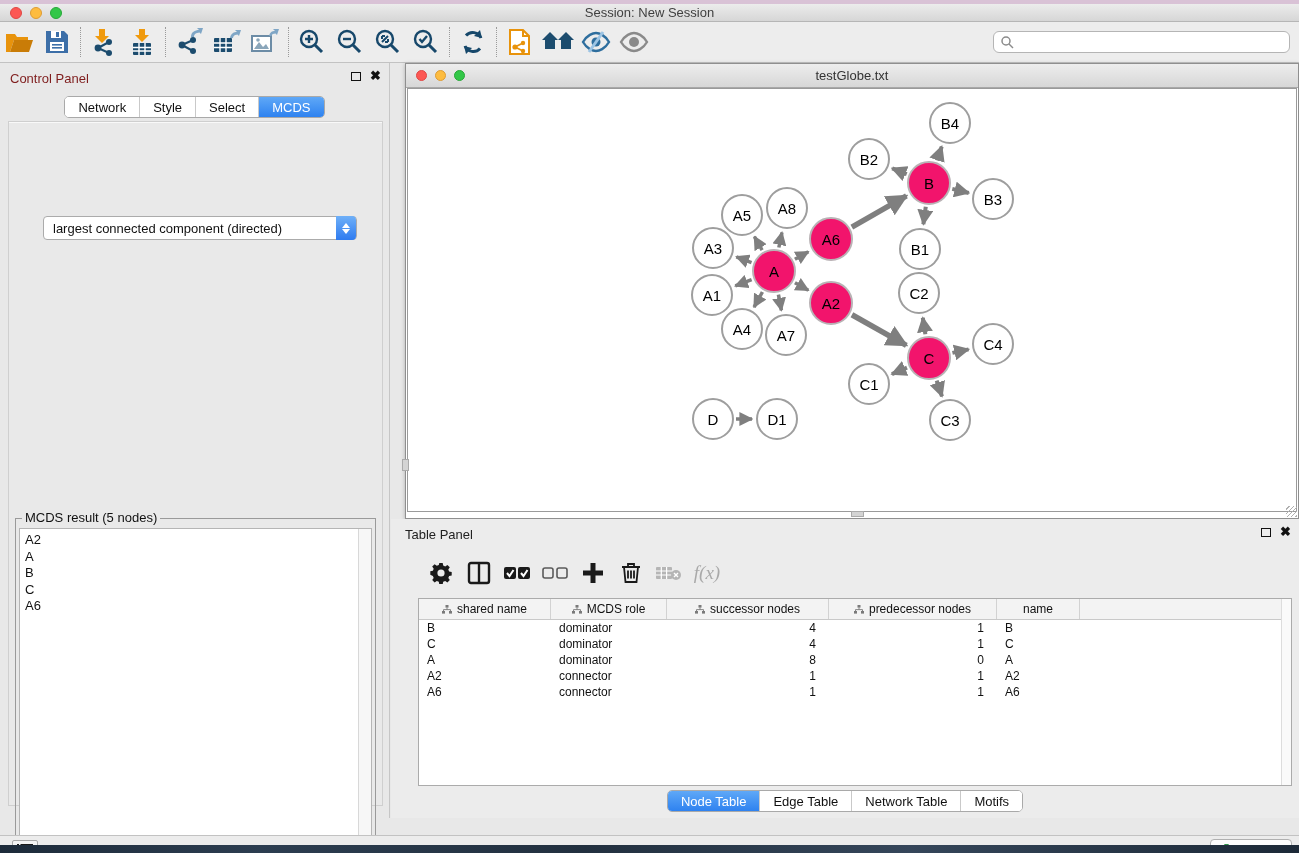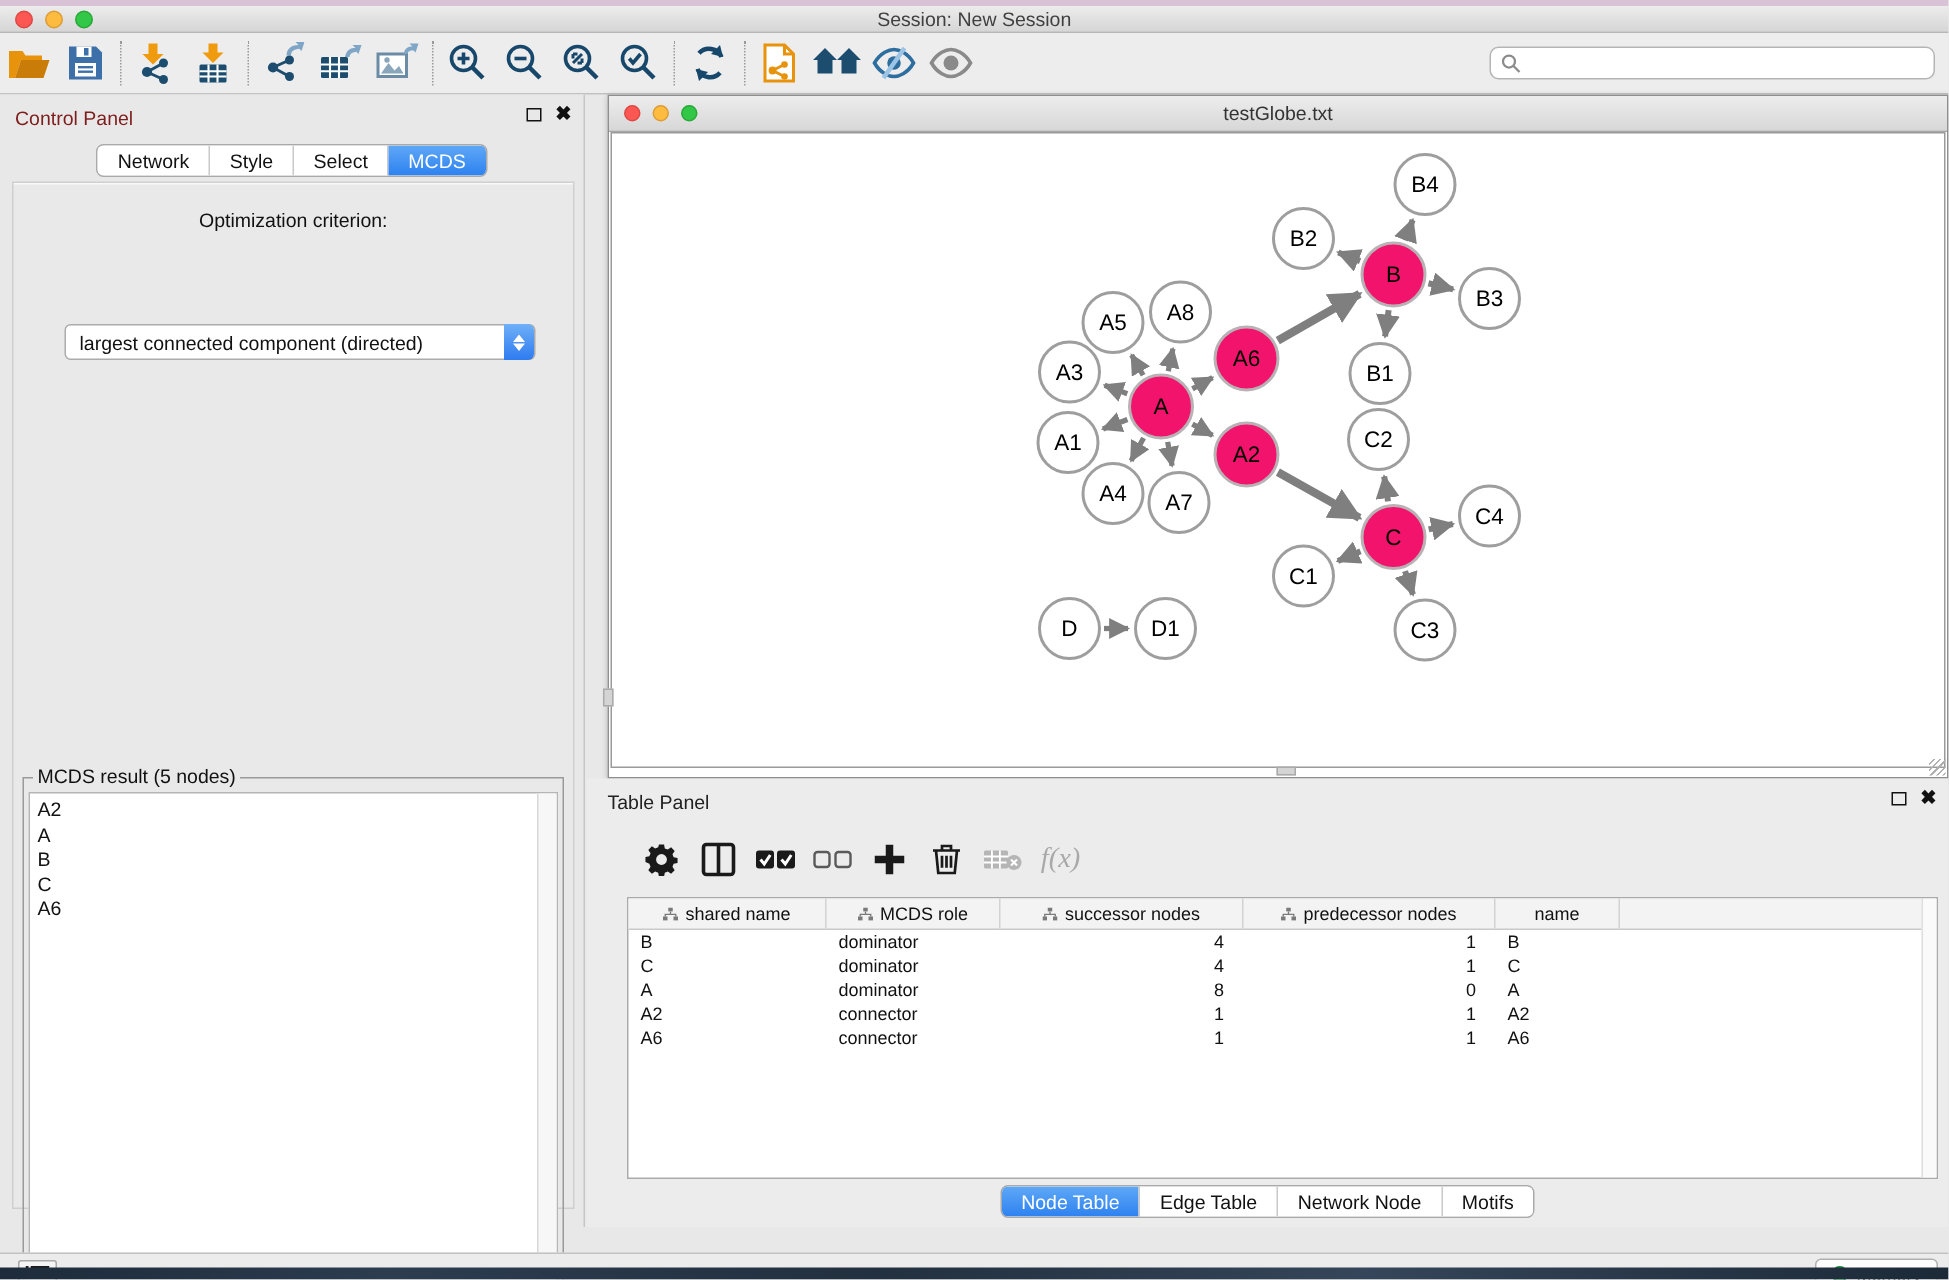--- a/index.html
+++ b/index.html
@@ -282,21 +282,20 @@
     </div>
     <div class="ctl-tabs-wrap">
       <div class="seg" id="ctl-tabs">
           <div class="tab">Network</div>
           <div class="tab">Style</div>
           <div class="tab">Select</div>
           <div class="tab sel">MCDS</div>
         </div>
     </div>
     <div class="cpanel-body">
-      <div class="opt-label">Optimization criterion:</div>
       <div class="dropdown">
         <span class="dd-text">largest connected component (directed)</span>
         <span class="dd-stepper">
             <span class="ar up"></span>
             <span class="ar dn"></span>
           </span>
       </div>
       <div class="fieldset">
         <span class="legend">MCDS result (5 nodes)</span>
         <div class="result-box">
@@ -532,21 +531,21 @@
             <div class="td"></div>
           </div>
         </div>
       <div class="tscroll"></div>
     </div>
 
     <div class="table-tabs-wrap">
       <div class="seg" id="table-tabs">
           <div class="tab sel">Node Table</div>
           <div class="tab">Edge Table</div>
-          <div class="tab">Network Node</div>
+          <div class="tab">Network Table</div>
           <div class="tab">Motifs</div>
         </div>
     </div>
   </div>
 
   <div class="statusbar">
     <div class="listbtn">
       <svg width="16" height="13" viewBox="0 0 16 13">
           <g fill="#1a1a1a">
             <rect x="0" y="0" width="2" height="2.4"></rect>

